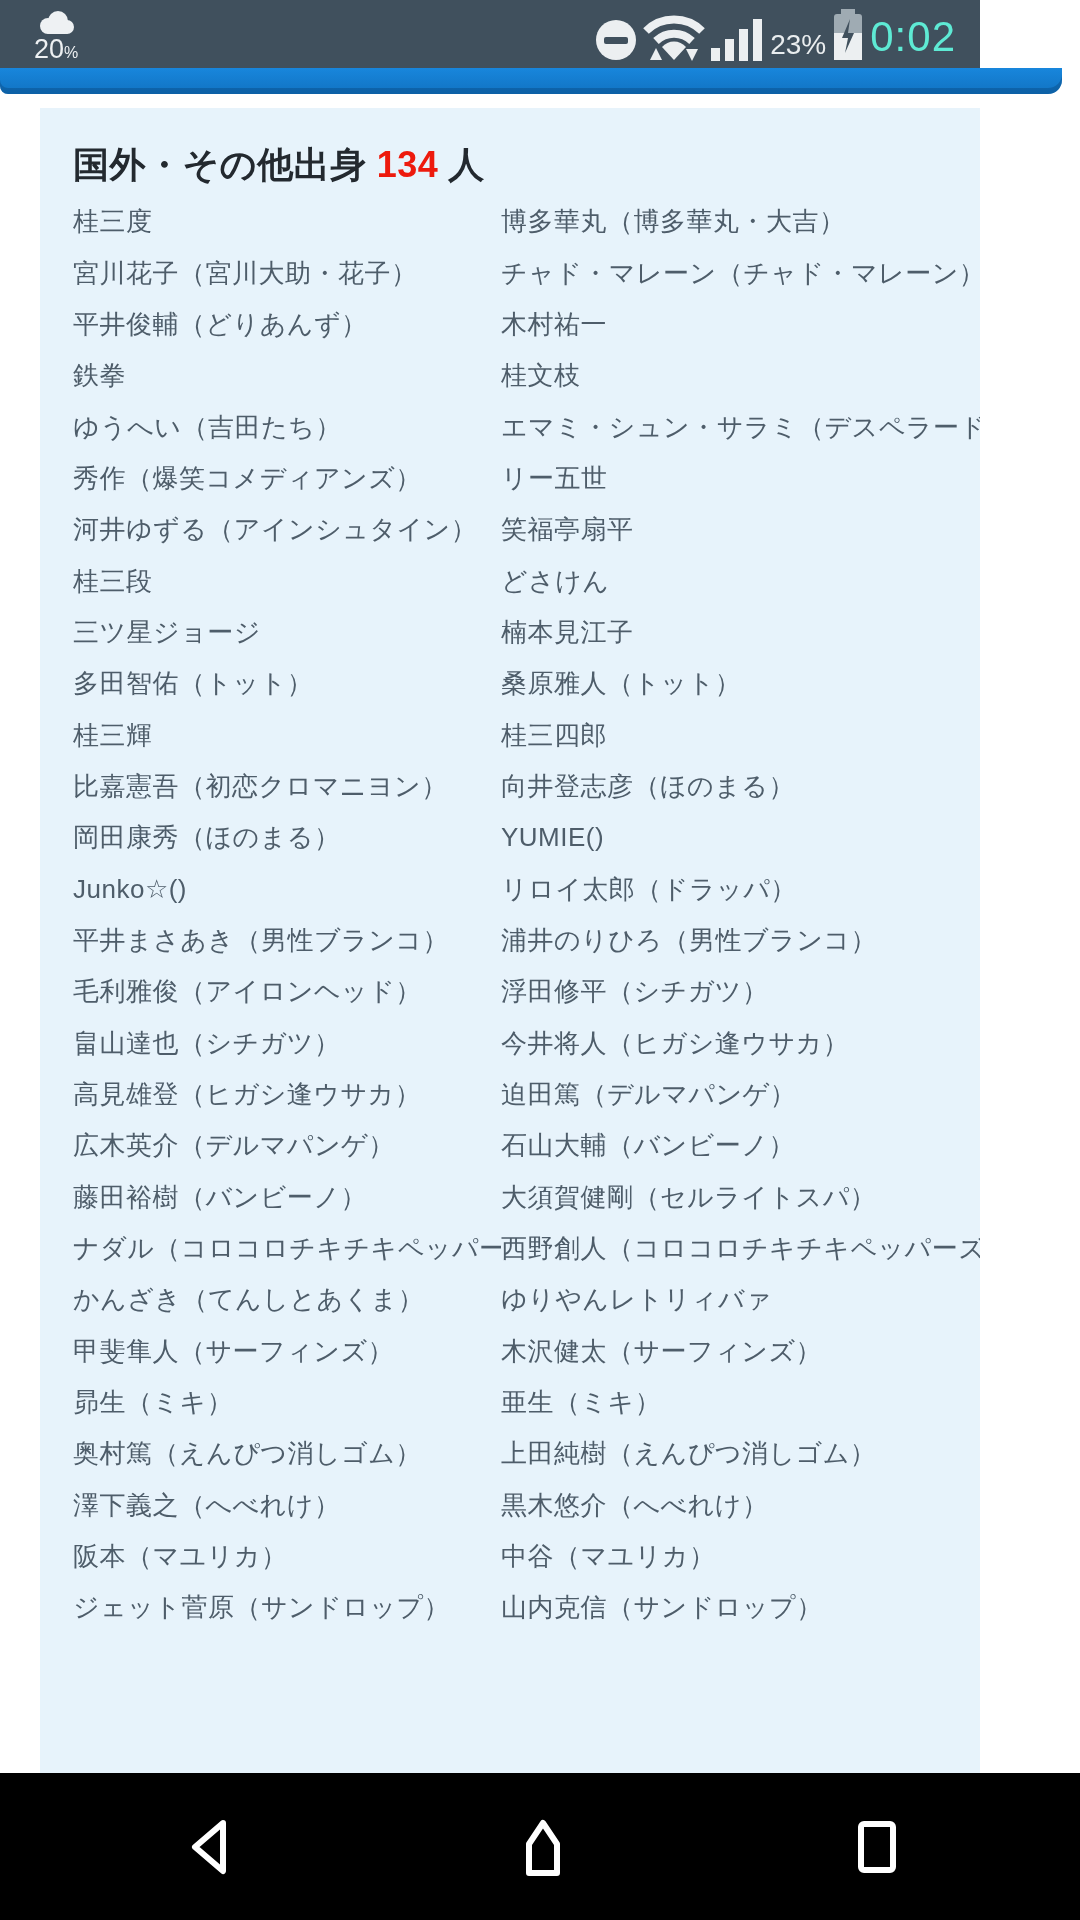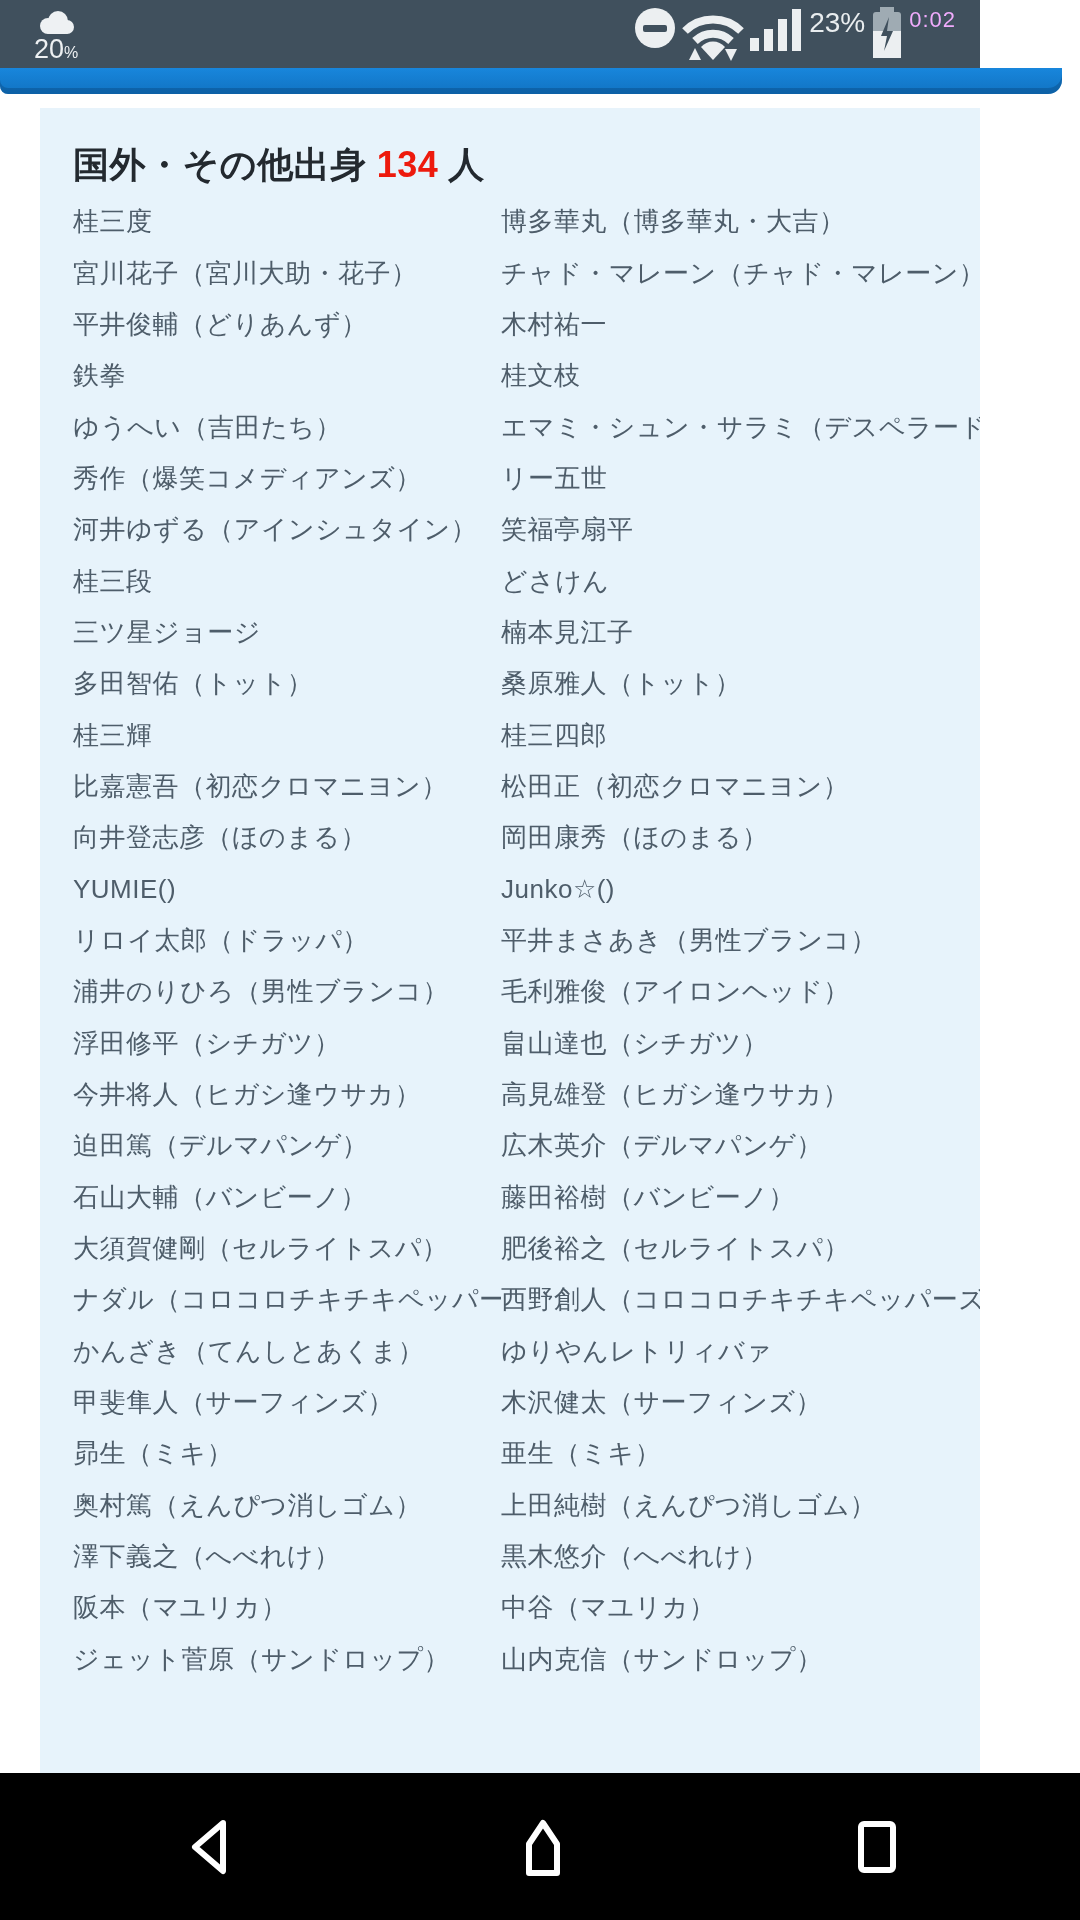--- a/index.html
+++ b/index.html
@@ -12,24 +12,24 @@
   
   .status-bar{
     position:relative;height:68px;background:#40505d;color:#edf0f2;
     display:flex;justify-content:space-between;align-items:center;
     padding:0 24px 0 34px;box-sizing:border-box;
   }
   .weather{display:flex;flex-direction:column;align-items:flex-start;line-height:1;margin-top:4px;}
   .weather svg{display:block;margin-left:2px;}
   .weather-text{font-size:27px;margin-top:1px;letter-spacing:0px;}
   .weather-text .pct{font-size:16px;}
-  .sb-right{display:flex;align-items:flex-start;gap:6px;}
+  .sb-right{display:flex;align-items:flex-end;gap:6px;}
   .sb-right svg{display:block;}
   .sb-pct{font-size:28px;color:#e9edef;}
-  .sb-time{font-size:22px;color:#f0abfc;letter-spacing:1px;}
+  .sb-time{font-size:42px;color:#5eead4;letter-spacing:1px;}
 
   
   .progress-bar{
     position:relative;height:26px;width:1062px;
     background:linear-gradient(#1886dc,#1173c2);
     border-radius:0 0 14px 8px;
     box-shadow:inset 0 -6px 0 rgba(8,76,134,0.45);
   }
 
   
@@ -158,39 +158,37 @@
           <div class="name-cell">笑福亭扇平</div>
           <div class="name-cell">桂三段</div>
           <div class="name-cell">どさけん</div>
           <div class="name-cell">三ツ星ジョージ</div>
           <div class="name-cell">楠本見江子</div>
           <div class="name-cell">多田智佑（トット）</div>
           <div class="name-cell">桑原雅人（トット）</div>
           <div class="name-cell">桂三輝</div>
           <div class="name-cell">桂三四郎</div>
           <div class="name-cell">比嘉憲吾（初恋クロマニヨン）</div>
-          <div class="name-cell">松田正（初恋クロマニヨン）</div>
           <div class="name-cell">向井登志彦（ほのまる）</div>
           <div class="name-cell">岡田康秀（ほのまる）</div>
           <div class="name-cell">YUMIE()</div>
           <div class="name-cell">Junko☆()</div>
           <div class="name-cell">リロイ太郎（ドラッパ）</div>
           <div class="name-cell">平井まさあき（男性ブランコ）</div>
           <div class="name-cell">浦井のりひろ（男性ブランコ）</div>
           <div class="name-cell">毛利雅俊（アイロンヘッド）</div>
           <div class="name-cell">浮田修平（シチガツ）</div>
           <div class="name-cell">畠山達也（シチガツ）</div>
           <div class="name-cell">今井将人（ヒガシ逢ウサカ）</div>
           <div class="name-cell">高見雄登（ヒガシ逢ウサカ）</div>
           <div class="name-cell">迫田篤（デルマパンゲ）</div>
           <div class="name-cell">広木英介（デルマパンゲ）</div>
           <div class="name-cell">石山大輔（バンビーノ）</div>
           <div class="name-cell">藤田裕樹（バンビーノ）</div>
           <div class="name-cell">大須賀健剛（セルライトスパ）</div>
-          <div class="name-cell">肥後裕之（セルライトスパ）</div>
           <div class="name-cell">ナダル（コロコロチキチキペッパーズ）</div>
           <div class="name-cell">西野創人（コロコロチキチキペッパーズ）</div>
           <div class="name-cell">かんざき（てんしとあくま）</div>
           <div class="name-cell">ゆりやんレトリィバァ</div>
           <div class="name-cell">甲斐隼人（サーフィンズ）</div>
           <div class="name-cell">木沢健太（サーフィンズ）</div>
           <div class="name-cell">昴生（ミキ）</div>
           <div class="name-cell">亜生（ミキ）</div>
           <div class="name-cell">奥村篤（えんぴつ消しゴム）</div>
           <div class="name-cell">上田純樹（えんぴつ消しゴム）</div>

